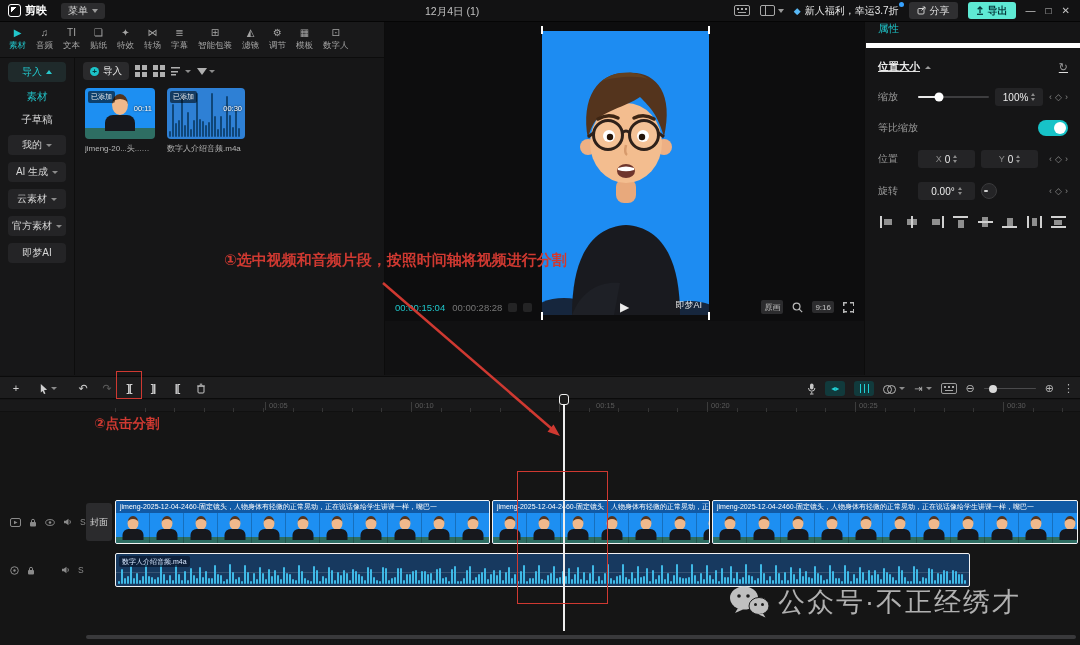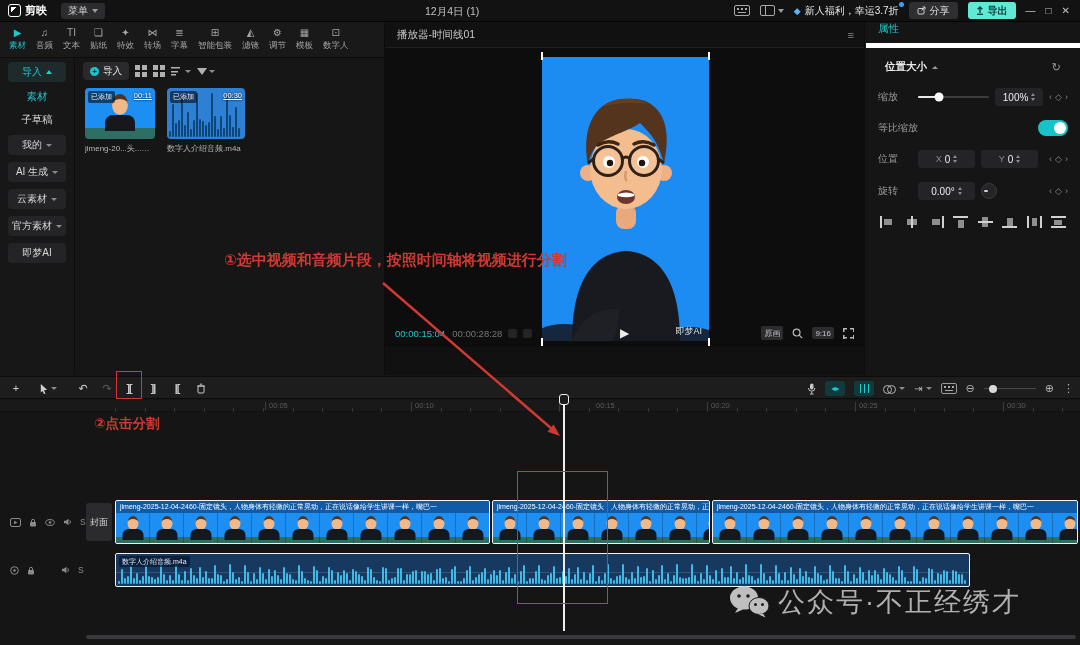--- a/index.html
+++ b/index.html
@@ -77,21 +77,21 @@
   .mcard{display:flex;flex-direction:column;}
   .mthumb{position:relative;height:51px;border-radius:4px;overflow:hidden;}
   .mthumb.video{width:70px;background:linear-gradient(180deg,#1d8ff2 0 78%,#2e6e63 78% 100%);}
   .mthumb.video::before{content:"";position:absolute;left:50%;top:6px;transform:translateX(-50%);
       width:16px;height:16px;border-radius:50%;background:#f0b98c;border-top:5px solid #54341d;}
   .mthumb.video::after{content:"";position:absolute;left:50%;bottom:8px;transform:translateX(-50%);
       width:30px;height:16px;border-radius:8px 8px 0 0;background:#17181d;}
   .mthumb.audio{width:78px;background:#2e80d5;display:flex;align-items:flex-end;padding:3px 2px 2px;}
   .badge-added{position:absolute;left:3px;top:3px;background:rgba(0,0,0,.55);color:#eee;font-size:7px;
                padding:1px 3px;border-radius:2px;z-index:2;}
-  .badge-dur{position:absolute;right:3px;top:3px;color:#fff;font-size:7.5px;z-index:2;text-shadow:0 0 2px #000;text-decoration:underline;}
+  .badge-dur{position:absolute;right:3px;top:16px;color:#fff;font-size:7.5px;z-index:2;text-shadow:0 0 2px #000;}
   .mname{margin-top:4px;font-size:8px;color:#b5b5b5;white-space:nowrap;overflow:hidden;text-overflow:ellipsis;}
   .mname.w1{width:70px;} .mname.w2{width:78px;}
 
   
   .wave{display:flex;align-items:flex-end;gap:1px;overflow:hidden;}
   .wave i{flex:0 0 2px;background:#3fb9e6;border-radius:1px;}
   .wave.media-wave i{background:#0f4678;}
 
   
   .player{position:absolute;left:385px;top:22px;width:480px;height:353px;background:#111112;border-right:1px solid #0c0c0c;}
@@ -111,21 +111,21 @@
   .ico-fullscreen{width:11px;height:11px;background:
      linear-gradient(#b9b9b9,#b9b9b9) 0 0/4px 1.5px no-repeat, linear-gradient(#b9b9b9,#b9b9b9) 0 0/1.5px 4px no-repeat,
      linear-gradient(#b9b9b9,#b9b9b9) 100% 0/4px 1.5px no-repeat, linear-gradient(#b9b9b9,#b9b9b9) 100% 0/1.5px 4px no-repeat,
      linear-gradient(#b9b9b9,#b9b9b9) 0 100%/4px 1.5px no-repeat, linear-gradient(#b9b9b9,#b9b9b9) 0 100%/1.5px 4px no-repeat,
      linear-gradient(#b9b9b9,#b9b9b9) 100% 100%/4px 1.5px no-repeat, linear-gradient(#b9b9b9,#b9b9b9) 100% 100%/1.5px 4px no-repeat;}
 
   
   .props{position:absolute;left:866px;top:22px;width:214px;height:353px;background:#151516;}
   .props .phead2{height:26px;display:flex;align-items:flex-start;border-bottom:5px solid #ffffff;}
   .props .ptab{margin-left:12px;font-size:10.5px;color:#1fc7cb;}
-  .sechead{display:flex;align-items:center;margin:12px 19px 0;}
+  .sechead{display:flex;align-items:center;margin:12px 12px 0;text-decoration:underline;}
   .sechead .sectitle{font-size:10.5px;color:#ececec;font-weight:bold;margin-right:5px;}
   .sechead .reset{margin-left:auto;color:#9a9a9a;font-size:11px;}
   .chev-up-xs{width:0;height:0;border-left:3px solid transparent;border-right:3px solid transparent;border-bottom:3.5px solid #9a9a9a;}
   .prow{display:flex;align-items:center;margin:14px 12px 0;gap:6px;}
   .plabel{width:34px;font-size:10px;color:#9b9b9b;flex:0 0 auto;}
   .slider{flex:1;height:2px;background:#3d3d3f;position:relative;border-radius:1px;}
   .slider .fill{position:absolute;left:0;top:0;height:2px;width:30%;background:#e8e8e8;border-radius:1px;}
   .slider .knob{position:absolute;left:30%;top:50%;transform:translate(-50%,-50%);width:9px;height:9px;border-radius:50%;background:#fff;}
   .valbox{height:18px;background:#242426;border-radius:3px;display:flex;align-items:center;justify-content:center;gap:3px;padding:0 4px;}
   .valbox .axis{font-size:9px;color:#8b8b8b;}
@@ -386,24 +386,20 @@
               <i style="height: 64.3396%;"></i>
               <i style="height: 18.7499%;"></i>
             </div>
         </div>
         <div class="mname w2">数字人介绍音频.m4a</div>
       </div>
     </div>
   </div>
 
   <div class="player">
-    <div class="phead">
-      <span class="ptitle">播放器-时间线01</span>
-      <span class="pham">≡</span>
-    </div>
     <div class="stage">
       <div class="preview">
         <svg width="167" height="284" viewBox="0 0 167 284">
           <rect width="167" height="284" fill="#1d8cf2"></rect>
           <ellipse cx="22" cy="281" rx="30" ry="14" fill="#16263d"></ellipse>
           <ellipse cx="148" cy="282" rx="28" ry="12" fill="#16263d"></ellipse>
           <path d="M30,284 C30,222 52,196 84,194 C116,196 138,222 138,284 Z" fill="#191a1f"></path>
           <path d="M30,284 C40,258 60,250 78,252 L72,284 Z" fill="#1e2026"></path>
           <rect x="74" y="148" width="20" height="24" rx="8" fill="#e8a97c"></rect>
           <circle cx="46" cy="116" r="8" fill="#eeb084"></circle>

